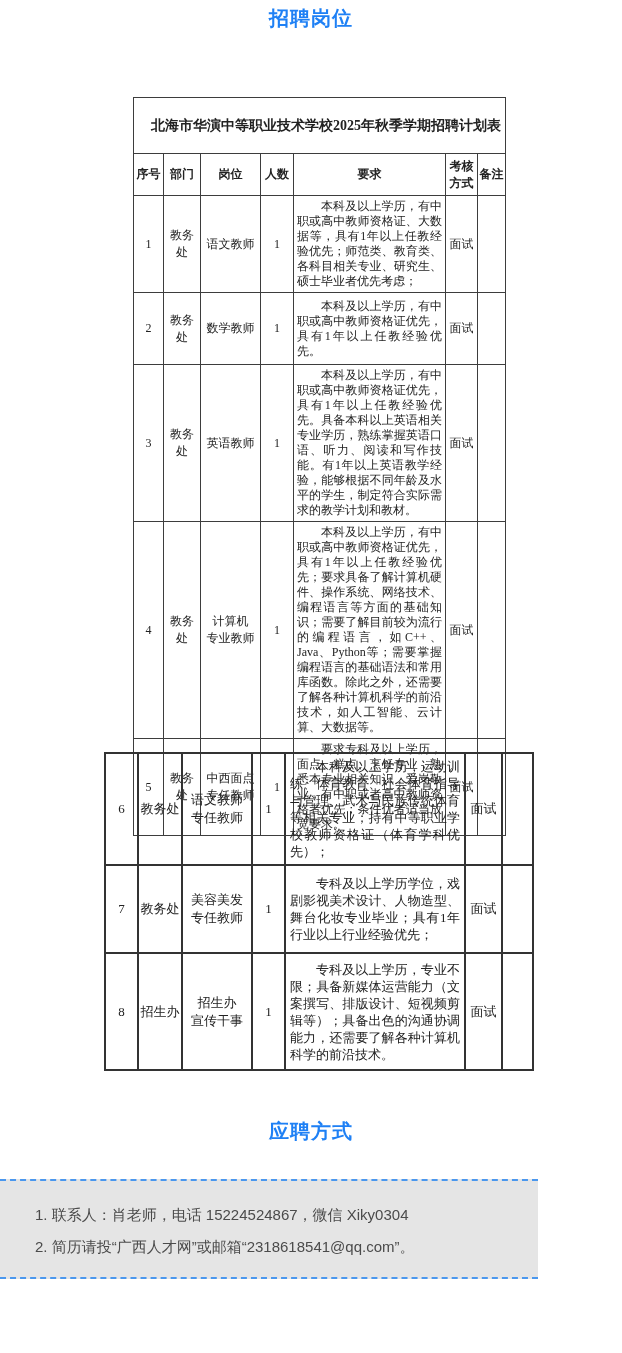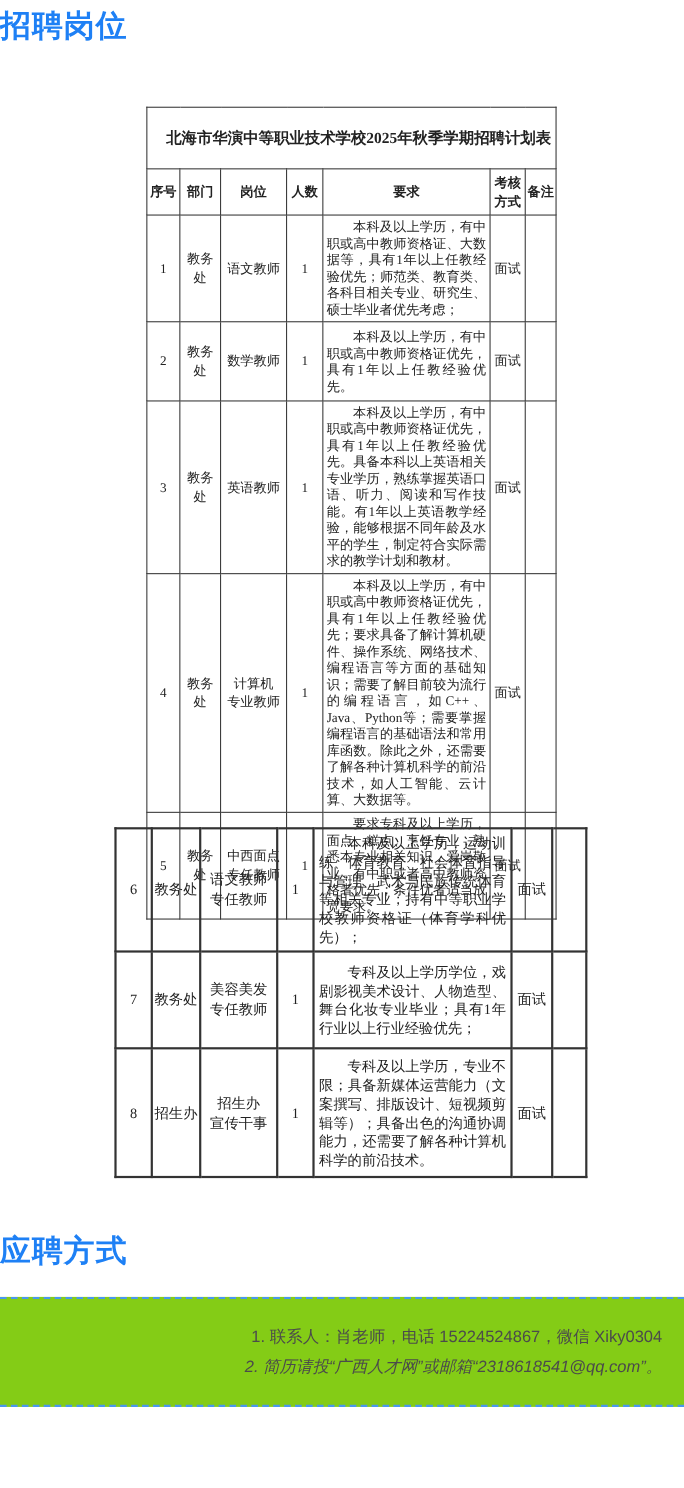--- a/index.html
+++ b/index.html
@@ -1,22 +1,22 @@
 <!DOCTYPE html>
 <html><head>
 <meta charset="utf-8">
 <style>
   html,body{margin:0;padding:0;}
   body{
     width:622px;height:1353px;position:relative;background:#ffffff;
     font-family:"Liberation Sans",sans-serif;overflow:hidden;
   }
   .section-heading{
-    position:absolute;left:0;width:622px;text-align:left;
-    font-size:28px;font-weight:bold;color:#1e80f5;letter-spacing:1px;
+    position:absolute;left:0;width:622px;text-align:center;
+    font-size:20px;font-weight:bold;color:#1e80f5;letter-spacing:1px;
     font-family:"Liberation Sans",sans-serif;
   }
   #heading-recruit{top:5px;}
   #heading-apply{top:1118px;}
 
   table.plan{
     position:absolute;border-collapse:collapse;table-layout:fixed;
     font-family:"Liberation Serif","DejaVu Serif",serif;color:#222;
   }
   table.plan td{overflow:hidden;}
@@ -40,32 +40,31 @@
   #table2 td.c{text-align:center;vertical-align:middle;padding:0 1px;}
   #table2 td.req{
     text-align:justify;vertical-align:middle;padding:4px 4px;
     text-indent:2em;line-height:17px;margin-top:44px;
   }
 
   td.pos{white-space:pre-line;}
 
   
   #contact{
-    position:absolute;left:0;top:1179px;width:622px;height:100px;
-    background:#84cc16;
+    position:absolute;left:0;top:1179px;width:538px;height:100px;
+    background:#e5e5e5;
     border-top:2px dashed #4a97ee;border-bottom:2px dashed #4a97ee;
     box-sizing:border-box;
-    text-align:right;
   }
   #contact .line{
     margin:0;padding:0 20px 0 35px;color:#4b4b4b;font-size:15px;
     font-family:"Liberation Sans",sans-serif;
   }
   #contact .line1{margin-top:25px;}
-  #contact .line2{margin-top:8px;font-style:italic;}
+  #contact .line2{margin-top:13px;}
 </style>
 </head>
 <body>
 
 <div class="section-heading" id="heading-recruit">招聘岗位</div>
 
 <table class="plan" id="table1">
   <colgroup>
     <col style="width:30px">
       <col style="width:37px">

